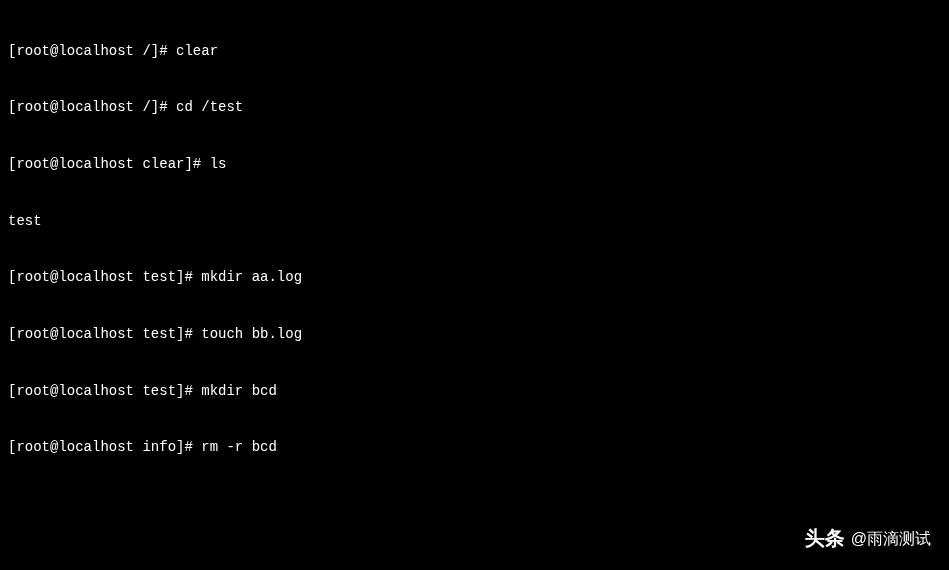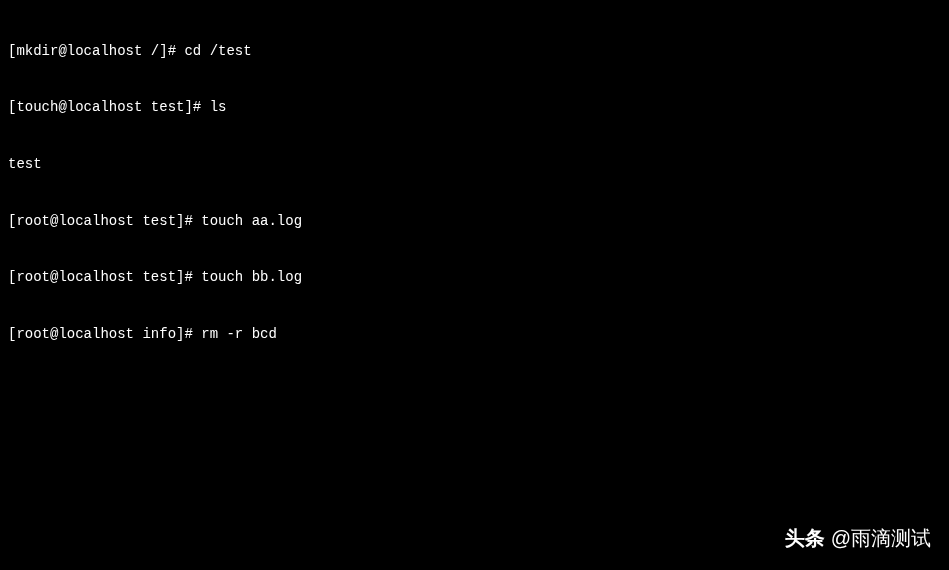--- a/index.html
+++ b/index.html
@@ -34,33 +34,35 @@
       color: #fff;
       font-weight: bold;
       display: flex;
       align-items: center;
       gap: 6px;
     }
     .watermark-label {
       font-size: 20px;
     }
     .watermark-handle {
-      font-size: 20px;
+      font-size: 16px;
       font-weight: normal;
     }
   </style>
 </head>
 <body>
 
 <div class="terminal">
-  <span class="line">[mkdir@localhost /]# cd /test</span>
-  <span class="line">[touch@localhost test]# ls</span>
+  <span class="line">[root@localhost /]# clear</span>
+  <span class="line">[root@localhost /]# cd /test</span>
+  <span class="line">[root@localhost clear]# ls</span>
   <span class="line">test</span>
-  <span class="line">[root@localhost test]# touch aa.log</span>
+  <span class="line">[root@localhost test]# mkdir aa.log</span>
   <span class="line">[root@localhost test]# touch bb.log</span>
+  <span class="line">[root@localhost test]# mkdir bcd</span>
   <span class="line">[root@localhost info]# rm -r bcd</span>
   
   
   
   
   
   
   
   
   

